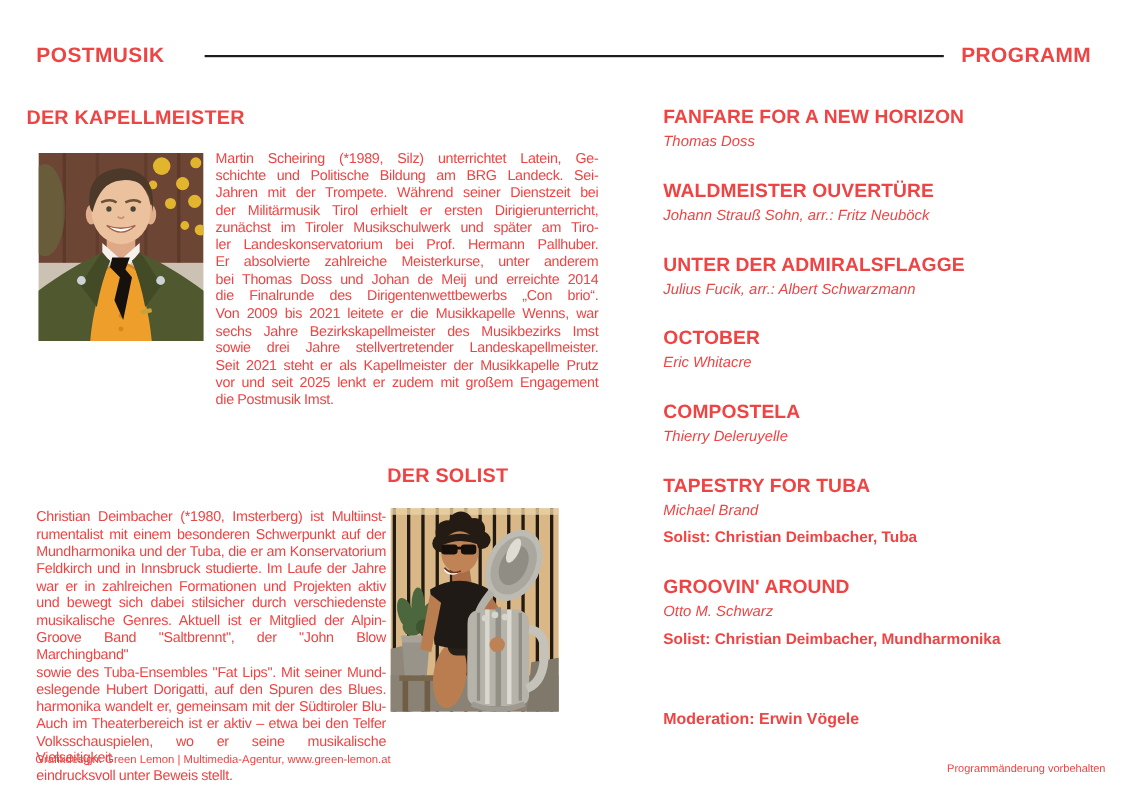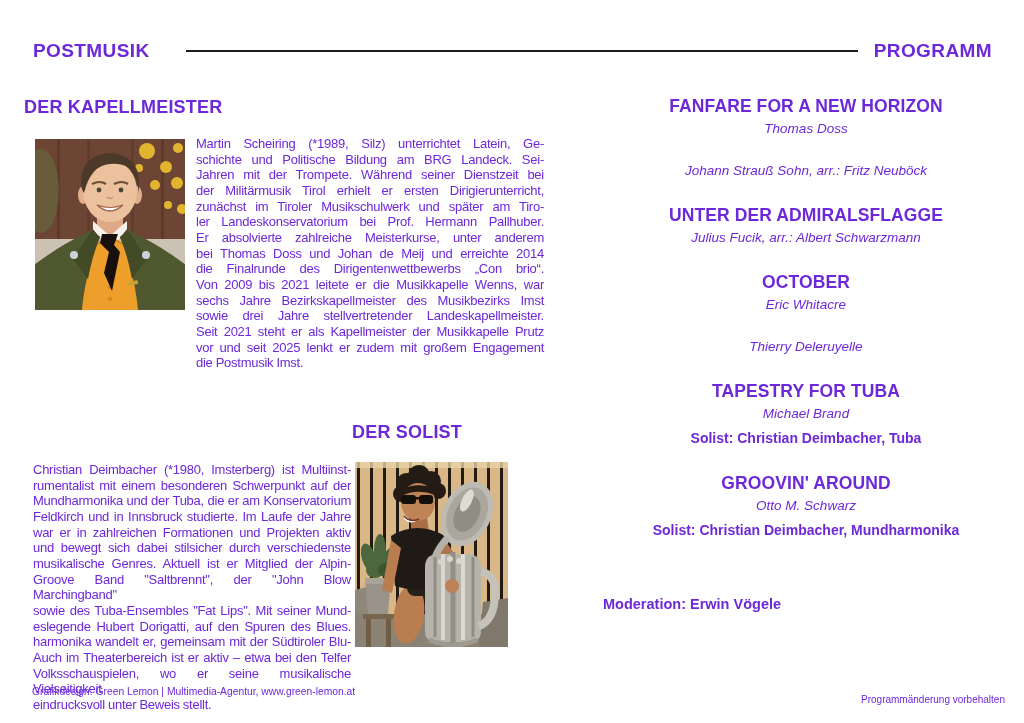--- a/index.html
+++ b/index.html
@@ -1,18 +1,18 @@
 <!DOCTYPE html>
 <html lang="de"><head>
 <meta charset="utf-8">
 <style>
   html,body{margin:0;padding:0;background:#ffffff;}
   .page{
     position:relative;width:1024px;height:723px;background:#ffffff;
-    font-family:"Liberation Sans",sans-serif;color:#6d28d9;overflow:hidden;
+    font-family:"Liberation Sans",sans-serif;color:#ef4444;overflow:hidden;
   }
   
   .brand{position:absolute;left:33px;top:40px;font-size:19px;font-weight:700;letter-spacing:.4px;}
   .header-right{position:absolute;right:32px;top:40px;font-size:19px;font-weight:700;letter-spacing:.4px;}
   .rule{position:absolute;left:186px;top:50px;width:672px;height:2px;background:#1d1d1b;}
   
   .section-heading{position:absolute;font-size:18px;font-weight:700;letter-spacing:.2px;}
   #kap-heading{left:24px;top:97px;}
   #sol-heading{left:352px;top:422px;}
   
@@ -23,21 +23,21 @@
   .bio{position:absolute;font-size:13px;line-height:15.65px;letter-spacing:-0.25px;word-spacing:-0.3px;}
   #kap-bio{left:196px;top:136px;width:348px;}
   #sol-bio{left:33px;top:462px;width:318px;}
   .bio-line{text-align:justify;text-align-last:justify;}
   .bio-line.last{text-align-last:left;}
   
   .right-col{position:absolute;left:603px;top:95px;width:406px;}
   .piece-title{font-size:17.5px;font-weight:700;line-height:22px;letter-spacing:.1px;}
   .piece-composer{font-size:13.5px;font-style:italic;line-height:17px;margin-top:3px;}
   .piece-solist{font-size:14px;font-weight:700;line-height:17px;margin-top:8px;}
-  .program-item{margin-bottom:25px;text-align:center;}
+  .program-item{margin-bottom:25px;}
   .moderation{font-size:14.5px;font-weight:700;margin-top:57px;}
   
   .credit{position:absolute;left:32px;top:686px;font-size:10.3px;}
   .prog-note{position:absolute;right:19px;top:694px;font-size:10px;}
 </style>
 </head>
 <body>
 
 <div class="page">
 
@@ -205,31 +205,33 @@
 
   <div class="credit">Grafikdesign: Green Lemon | Multimedia-Agentur, www.green-lemon.at</div>
 
   <div class="right-col">
     <div>
         <div class="program-item">
           <div class="piece-title">FANFARE FOR A NEW HORIZON</div>
           <div class="piece-composer">Thomas Doss</div>
         </div>
         <div class="program-item">
+          <div class="piece-title">WALDMEISTER OUVERTÜRE</div>
           <div class="piece-composer">Johann Strauß Sohn, arr.: Fritz Neuböck</div>
         </div>
         <div class="program-item">
           <div class="piece-title">UNTER DER ADMIRALSFLAGGE</div>
           <div class="piece-composer">Julius Fucik, arr.: Albert Schwarzmann</div>
         </div>
         <div class="program-item">
           <div class="piece-title">OCTOBER</div>
           <div class="piece-composer">Eric Whitacre</div>
         </div>
         <div class="program-item">
+          <div class="piece-title">COMPOSTELA</div>
           <div class="piece-composer">Thierry Deleruyelle</div>
         </div>
         <div class="program-item">
           <div class="piece-title">TAPESTRY FOR TUBA</div>
           <div class="piece-composer">Michael Brand</div>
           <div class="piece-solist">Solist: Christian Deimbacher, Tuba</div>
         </div>
         <div class="program-item">
           <div class="piece-title">GROOVIN' AROUND</div>
           <div class="piece-composer">Otto M. Schwarz</div>

